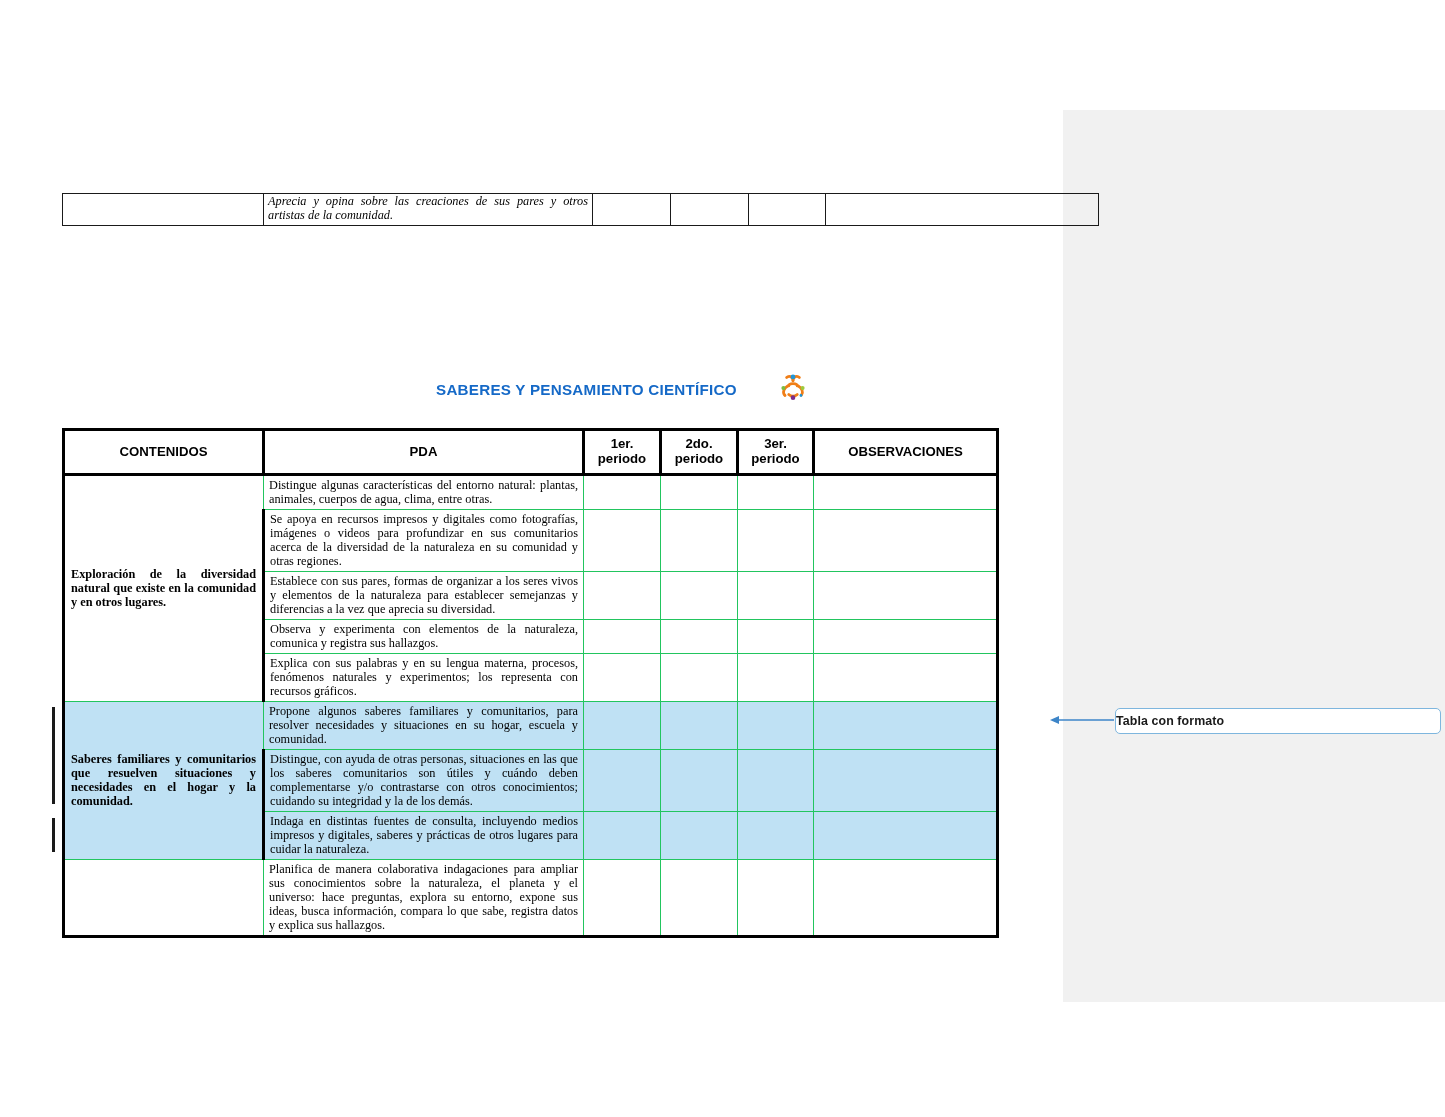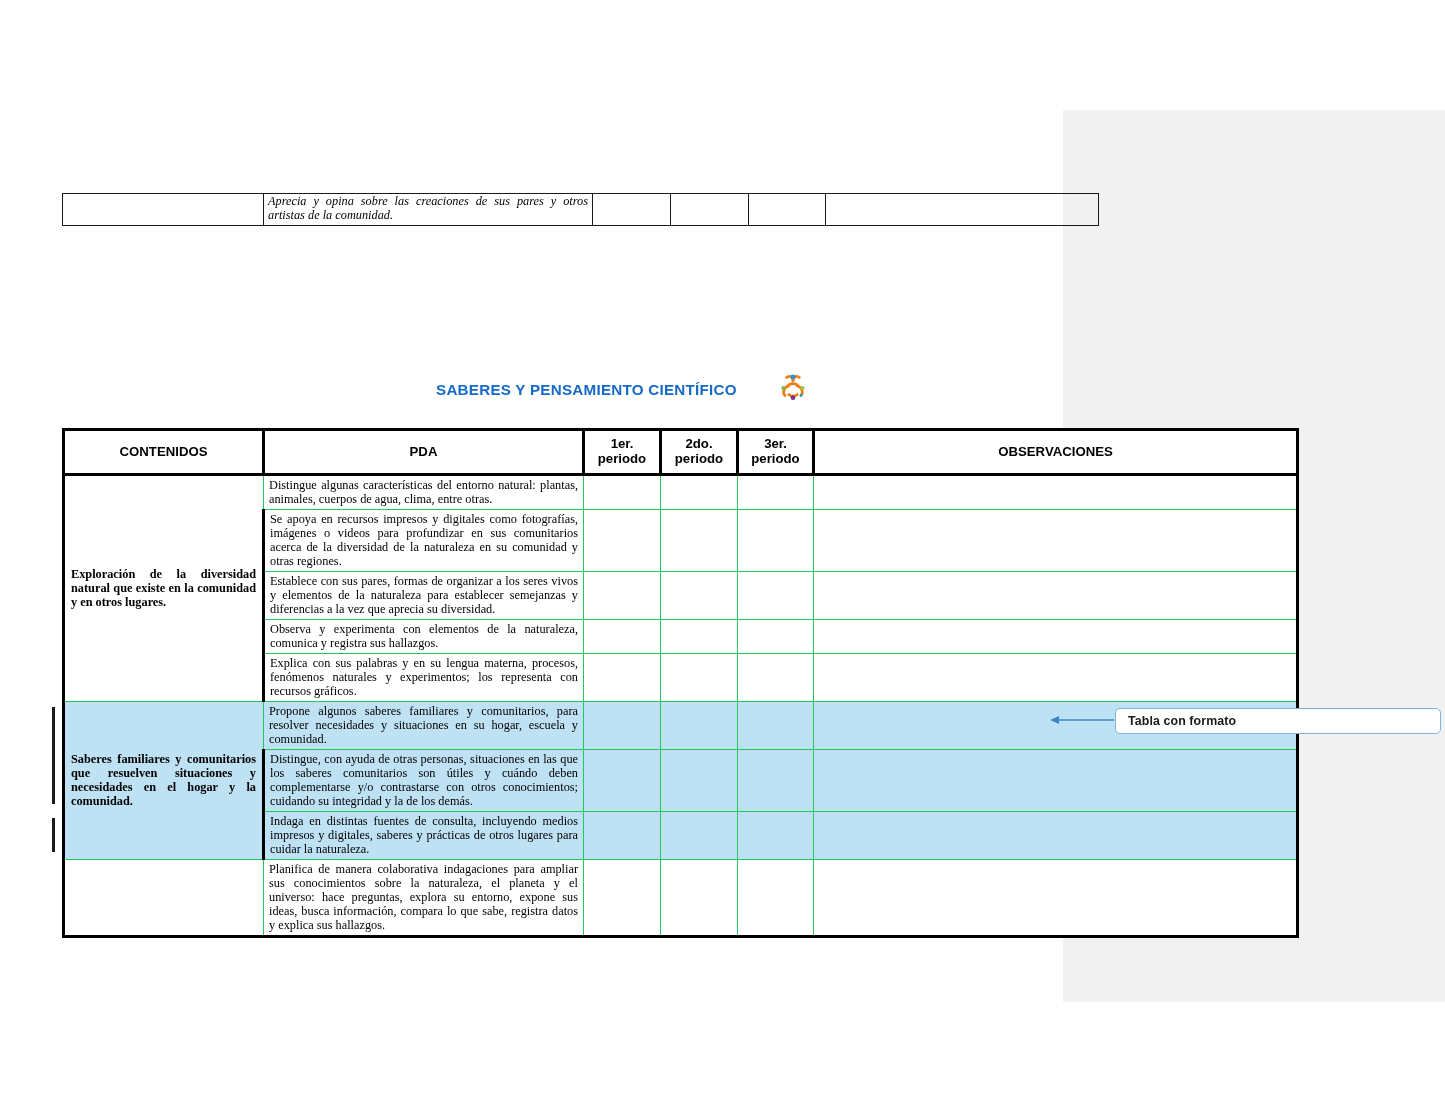--- a/index.html
+++ b/index.html
@@ -75,21 +75,21 @@
     height: 34px;
     display: block;
     margin-top: -4px;
   }
 
   
   #main-table {
     position: absolute;
     left: 62px;
     top: 428px;
-    width: 1237px;
+    width: 937px;
     border-collapse: collapse;
     table-layout: fixed;
   }
   #main-table td,
   #main-table th {
     border: 1px solid #22c55e;
     vertical-align: top;
     color: #000;
   }
   
@@ -148,21 +148,21 @@
     left: 1115px;
     top: 708px;
     width: 326px;
     height: 26px;
     background: #ffffff;
     border: 1px solid #7eb6de;
     border-radius: 5px;
     box-sizing: border-box;
     display: flex;
     align-items: center;
-    padding-left: 12px;
+    padding-left: 0;
   }
   #comment-text {
     font-family: "Liberation Sans", sans-serif;
     font-size: 12.4px;
     font-weight: bold;
     color: #1a1a1a;
     letter-spacing: 0.1px;
   }
   #comment-leader {
     position: absolute;

